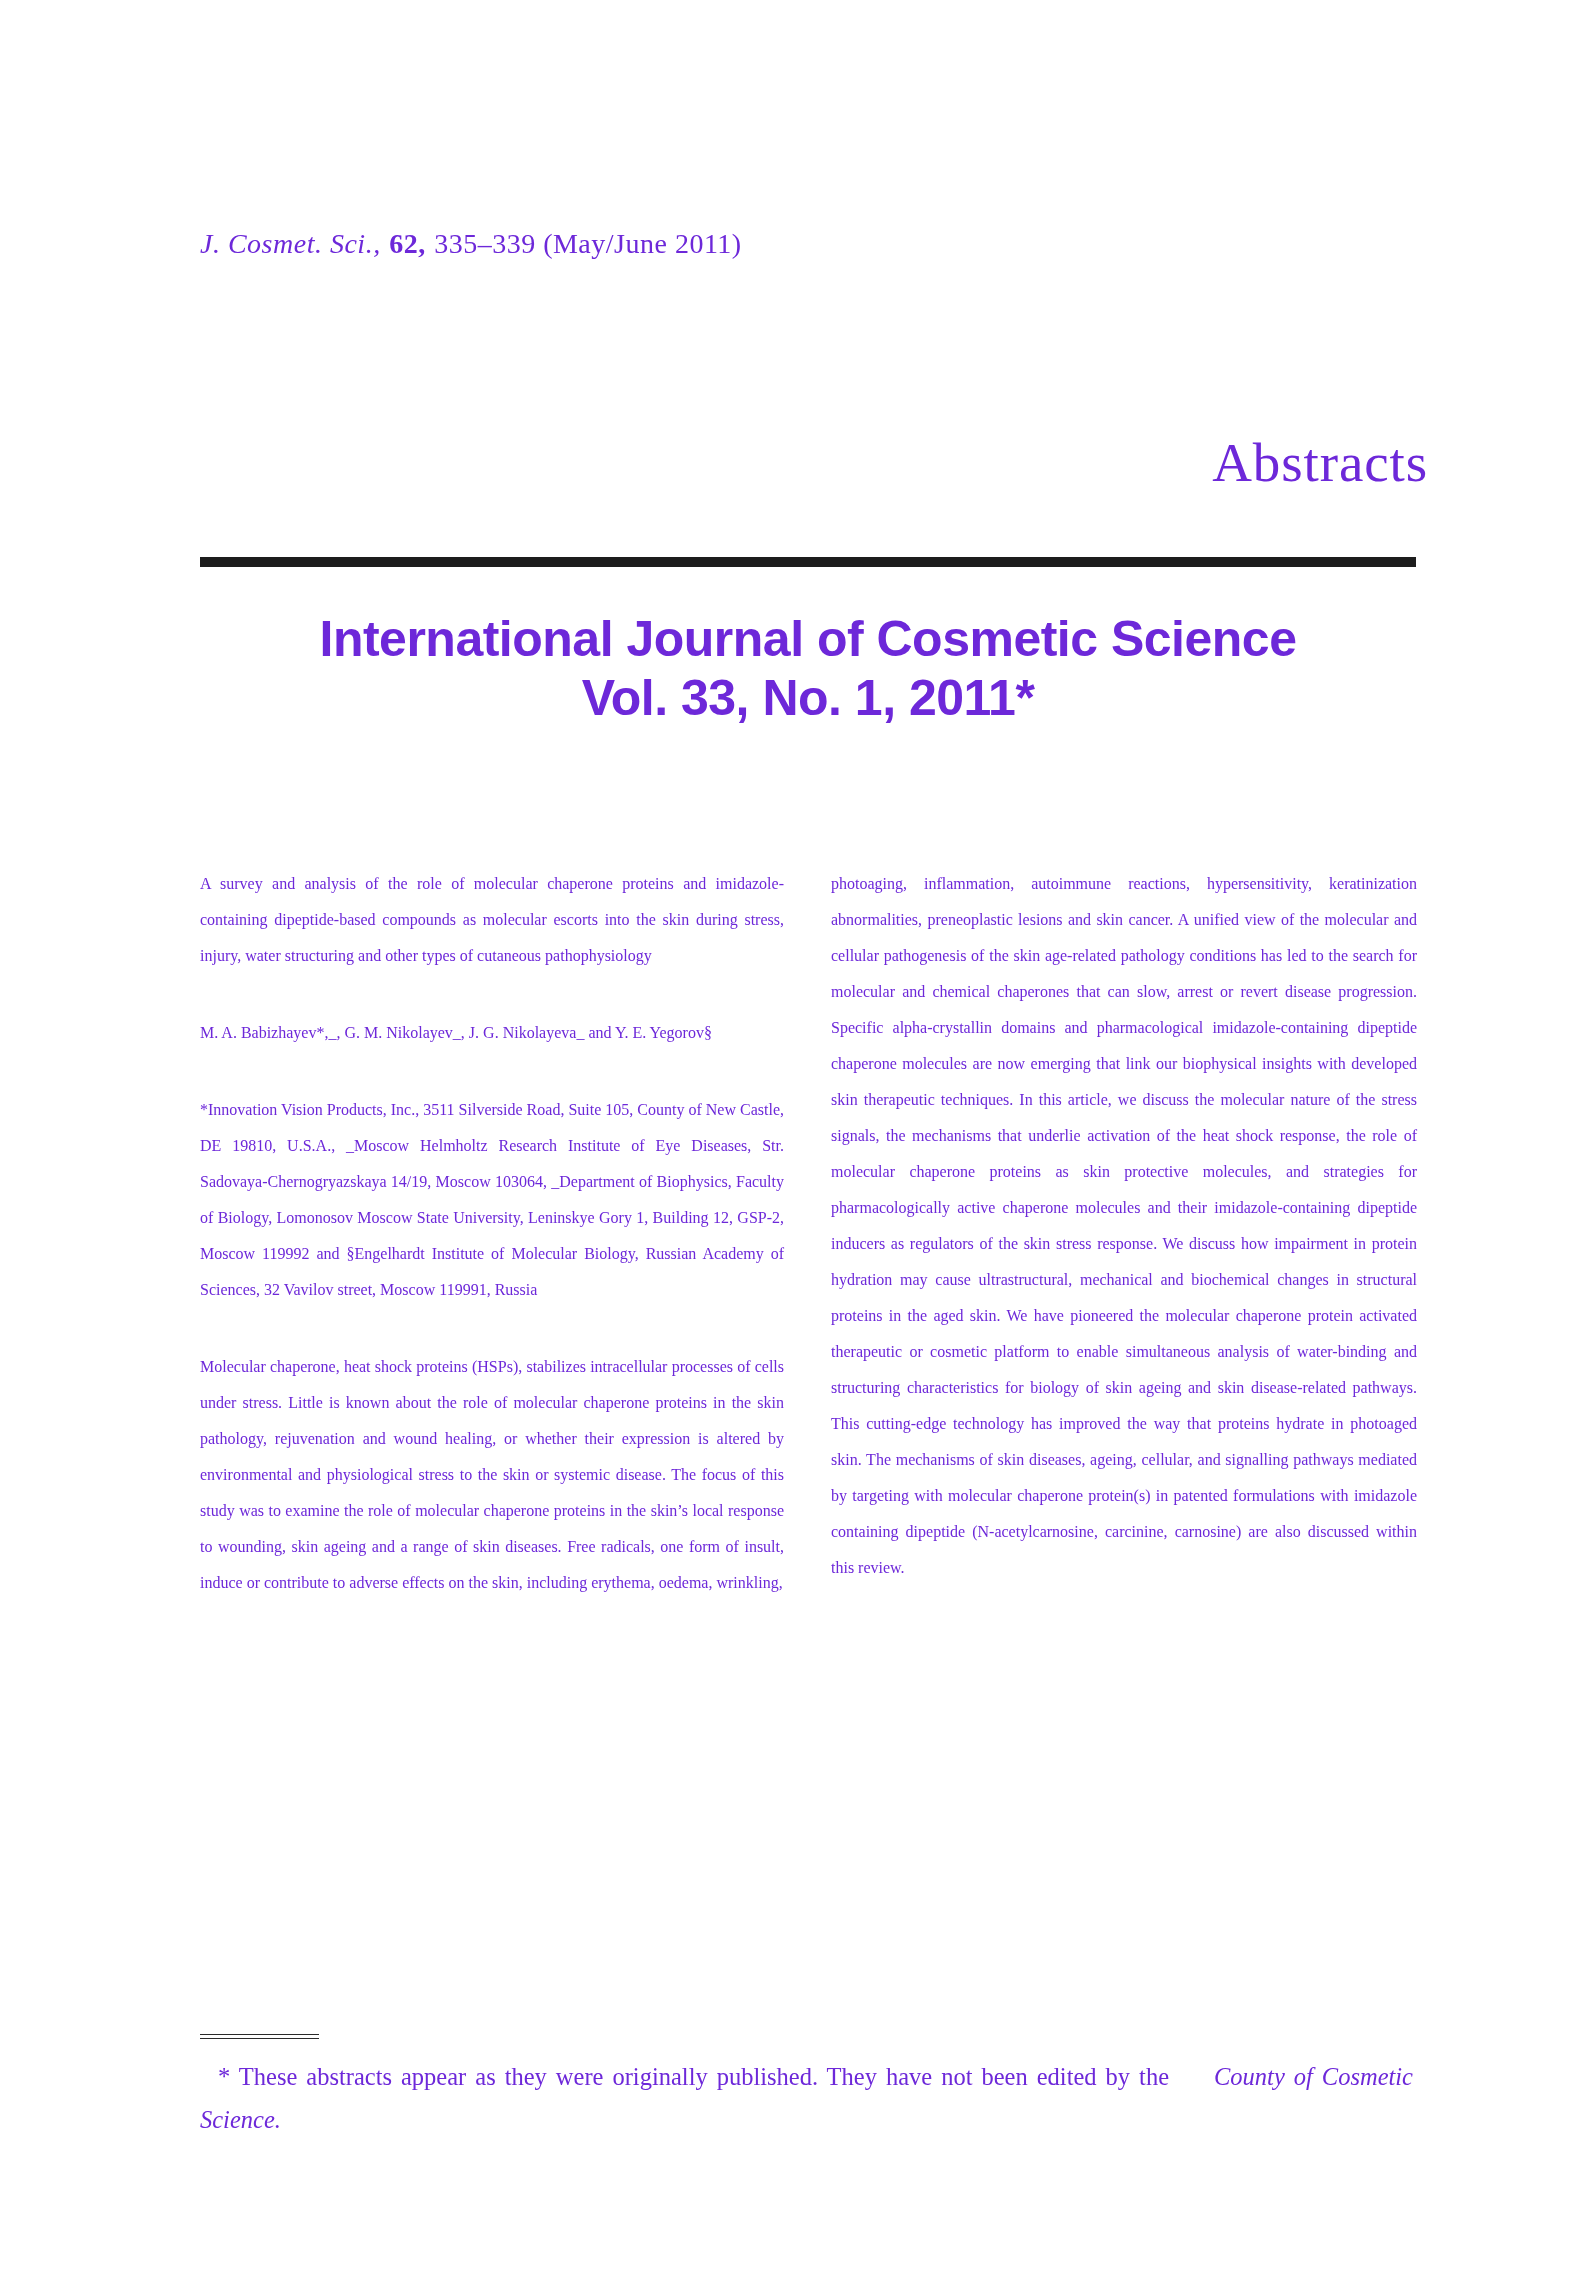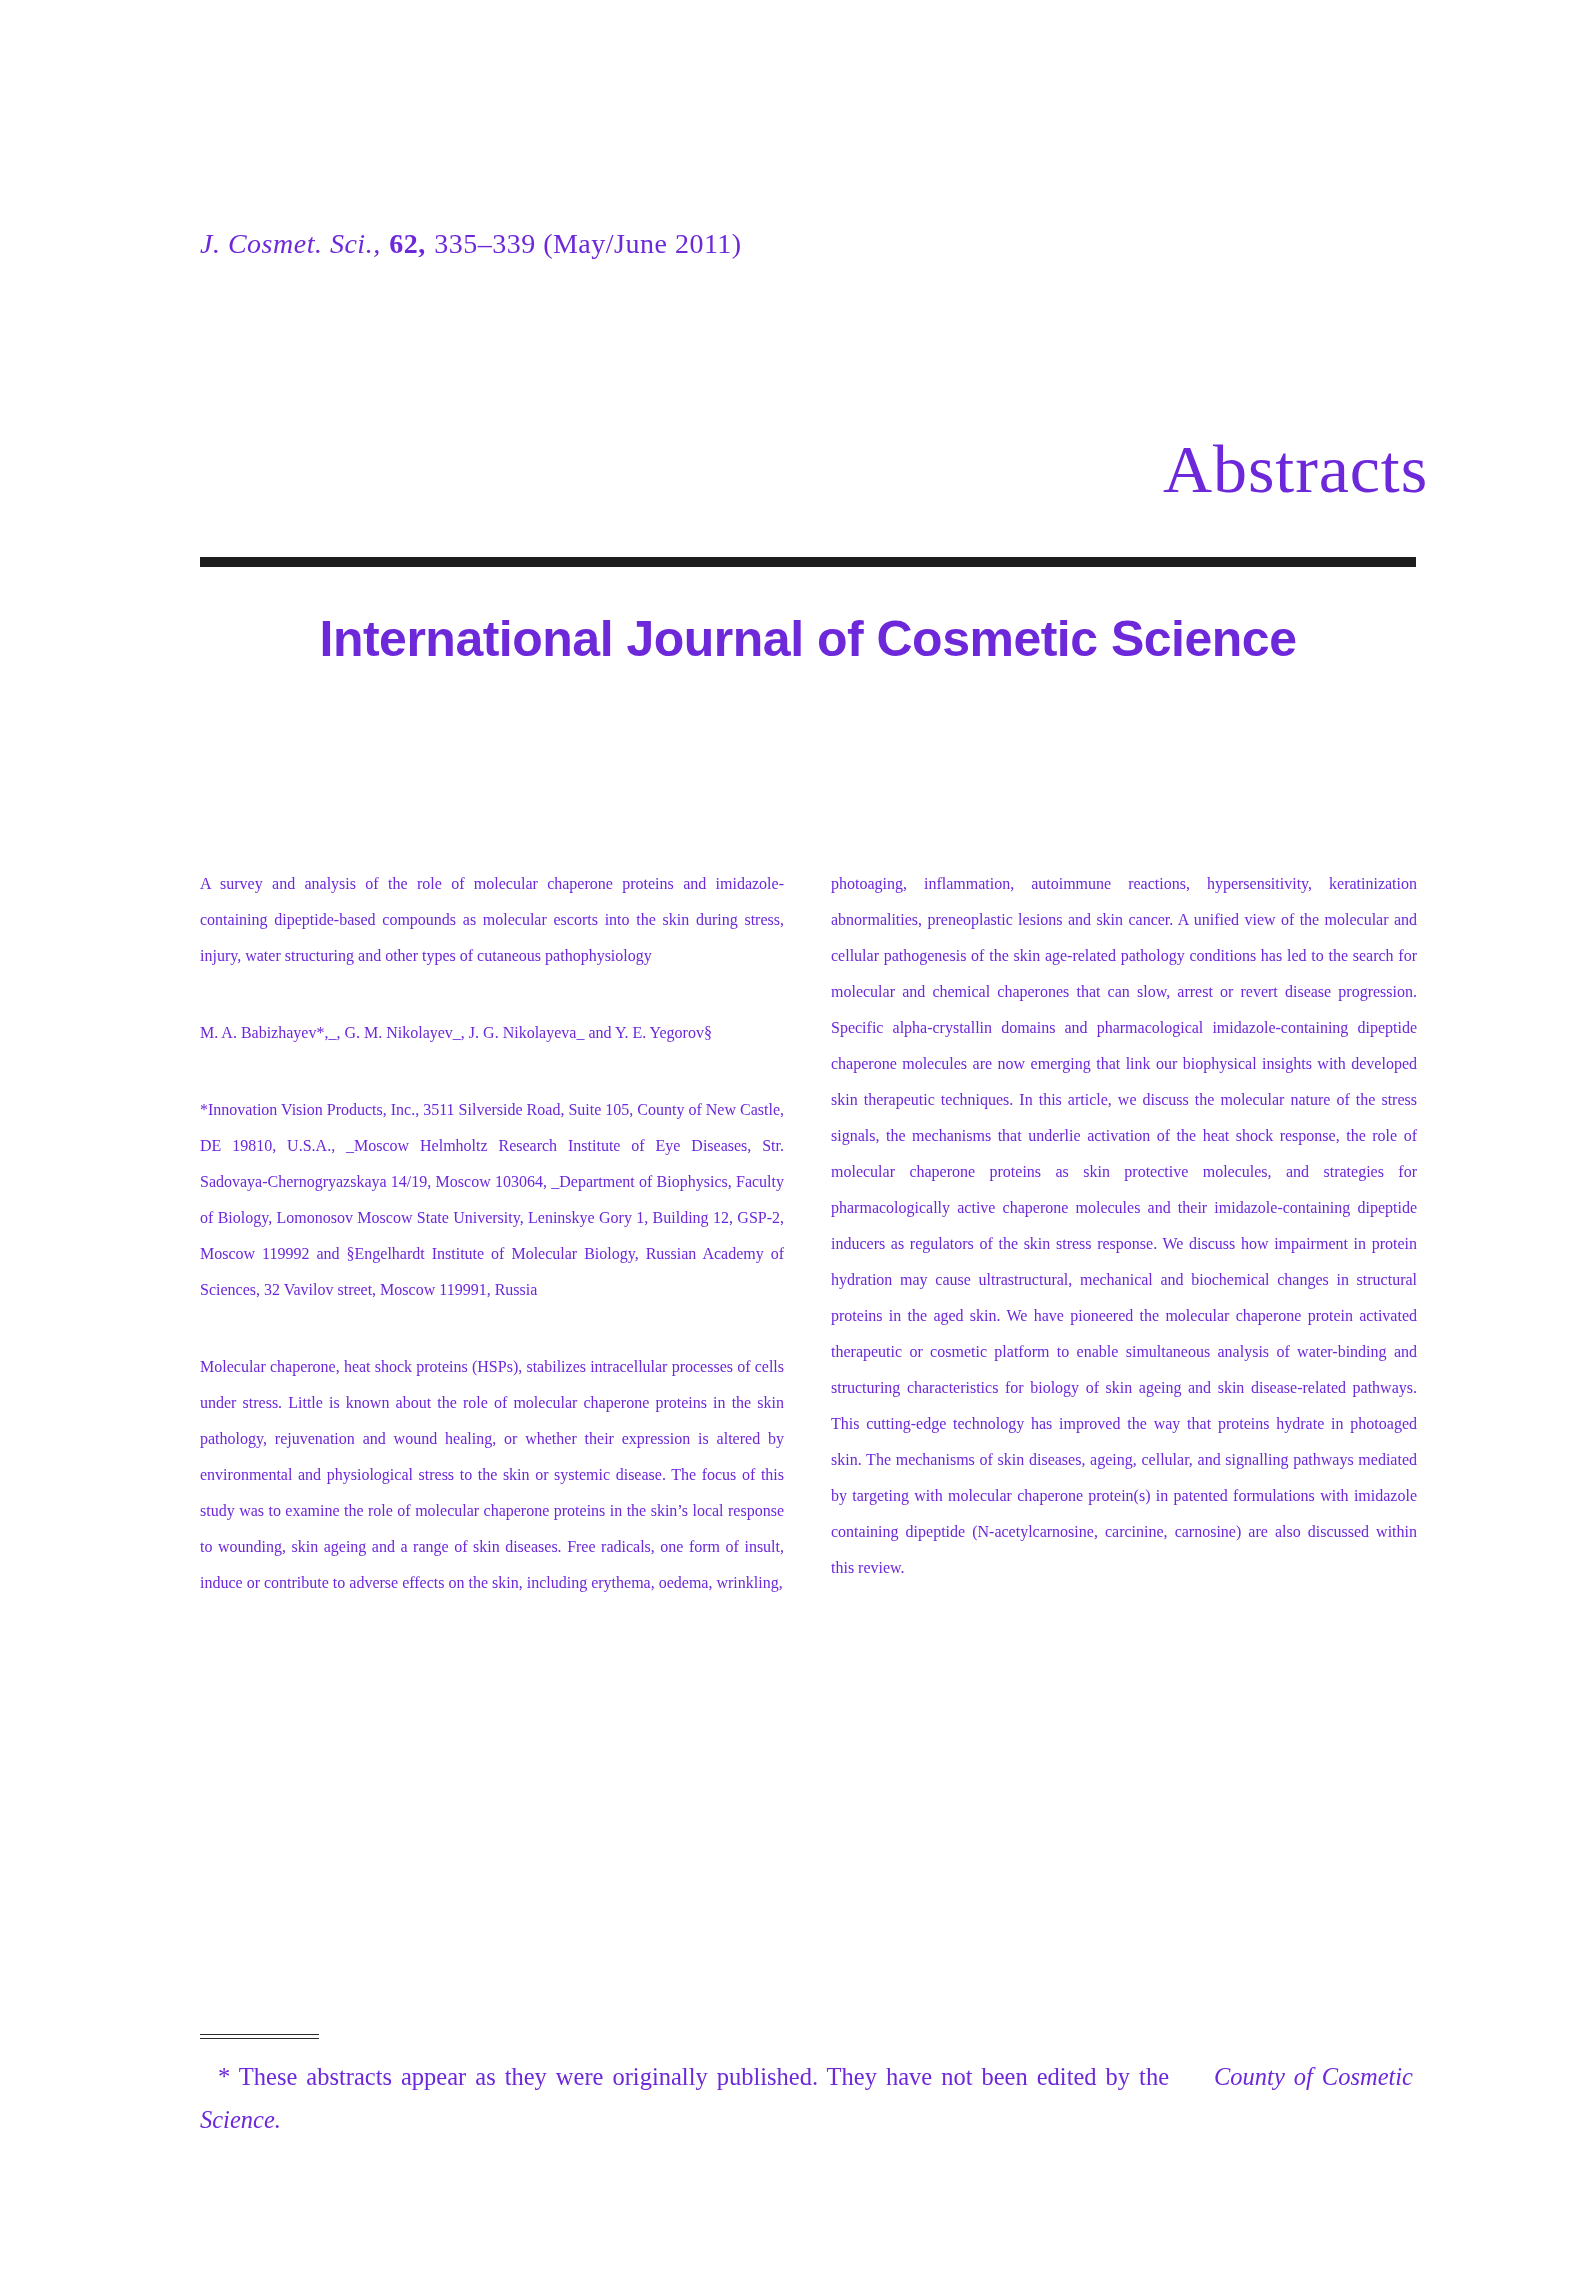--- a/index.html
+++ b/index.html
@@ -23,21 +23,21 @@
     white-space: nowrap;
   }
   .running-header span { margin-right: 8.5px; }
   .it { font-style: italic; }
   .bd { font-weight: 700; }
   .abstracts-title {
     position: absolute;
     top: 435px;
     right: 173px;
     margin: 0;
-    font-size: 68px;
+    font-size: 55px;
     font-weight: 400;
     line-height: 1;
     letter-spacing: 0.9px;
   }
   .main-rule {
     position: absolute;
     left: 200px;
     top: 557px;
     width: 1216px;
     height: 10.4px;
@@ -105,20 +105,21 @@
   <div class="running-header">
     <span class="it">J. Cosmet. Sci.,</span><span class="bd">62,</span><span>335–339 (May/June 2011)</span>
   </div>
 
   <h1 class="abstracts-title">Abstracts</h1>
 
   <div class="main-rule"></div>
 
   <div class="journal-heading">
     <div>International Journal of Cosmetic Science</div>
+    <div>Vol. 33, No. 1, 2011*</div>
   </div>
 
   <div class="col col-left">
     <p class="para">A survey and analysis of the role of molecular chaperone proteins and imidazole-containing dipeptide-based compounds as molecular escorts into the skin during stress, injury, water structuring and other types of cutaneous pathophysiology</p>
     <p class="para">M. A. Babizhayev*,_, G. M. Nikolayev_, J. G. Nikolayeva_ and Y. E. Yegorov§</p>
     <p class="para">*Innovation Vision Products, Inc., 3511 Silverside Road, Suite 105, County of New Castle, DE 19810, U.S.A., _Moscow Helmholtz Research Institute of Eye Diseases, Str. Sadovaya-Chernogryazskaya 14/19, Moscow 103064, _Department of Biophysics, Faculty of Biology, Lomonosov Moscow State University, Leninskye Gory 1, Building 12, GSP-2, Moscow 119992 and §Engelhardt Institute of Molecular Biology, Russian Academy of Sciences, 32 Vavilov street, Moscow 119991, Russia</p>
     <p class="para">Molecular chaperone, heat shock proteins (HSPs), stabilizes intracellular processes of cells under stress. Little is known about the role of molecular chaperone proteins in the skin pathology, rejuvenation and wound healing, or whether their expression is altered by environmental and physiological stress to the skin or systemic disease. The focus of this study was to examine the role of molecular chaperone proteins in the skin’s local response to wounding, skin ageing and a range of skin diseases. Free radicals, one form of insult, induce or contribute to adverse effects on the skin, including erythema, oedema, wrinkling,</p>
   </div>
 
   <div class="col col-right">

